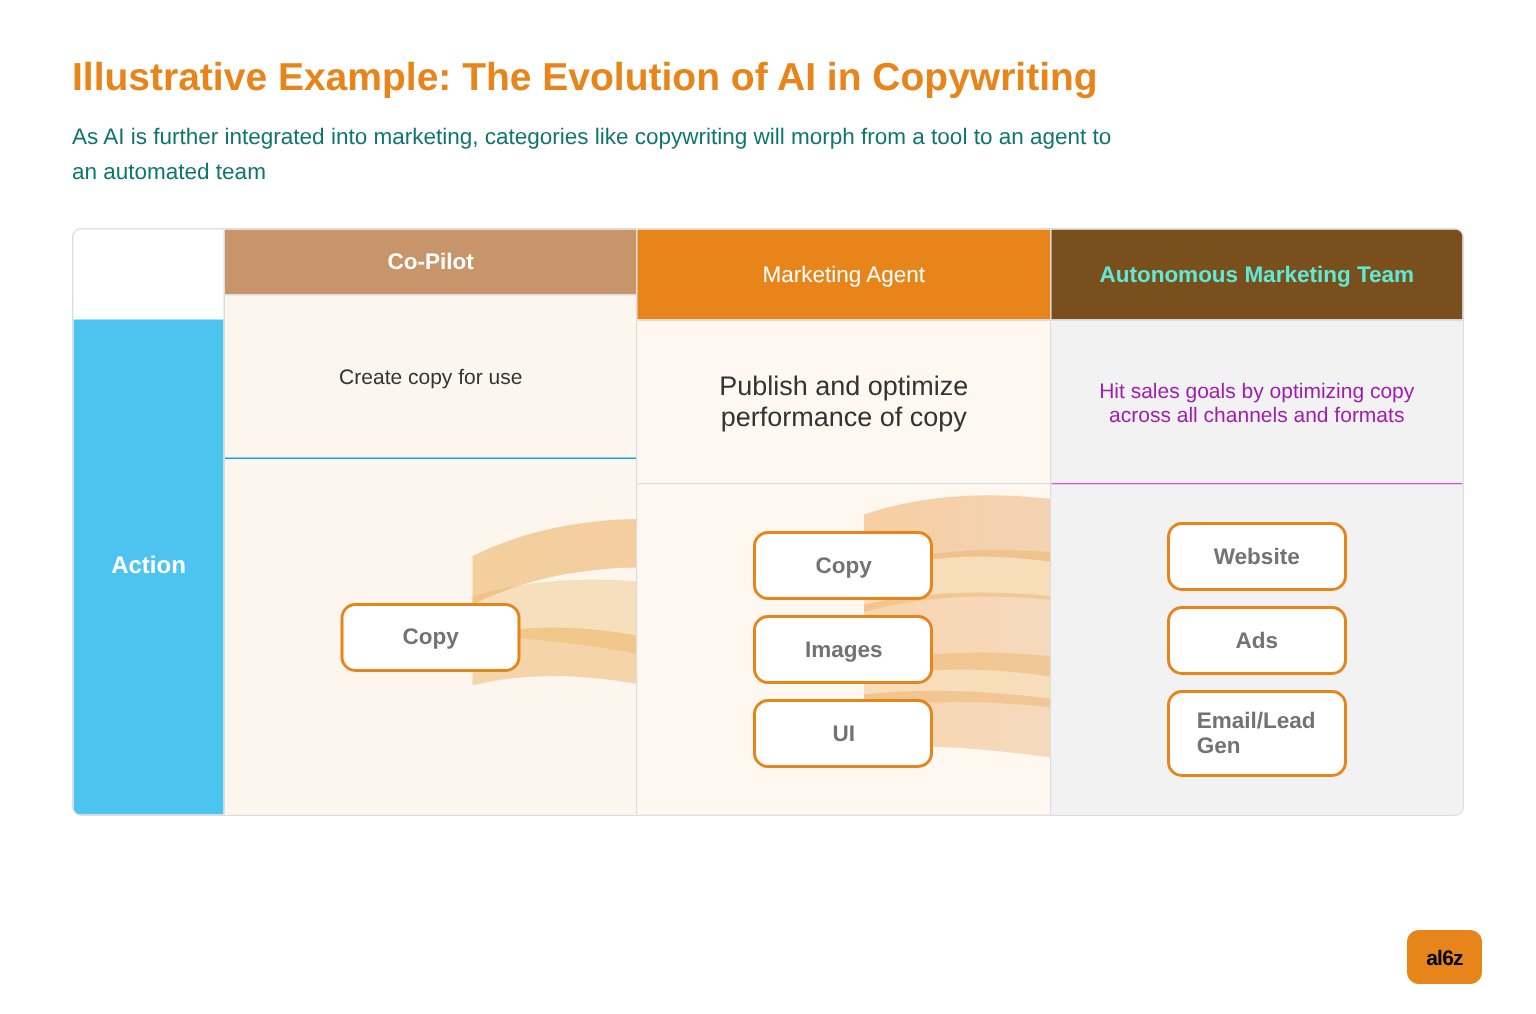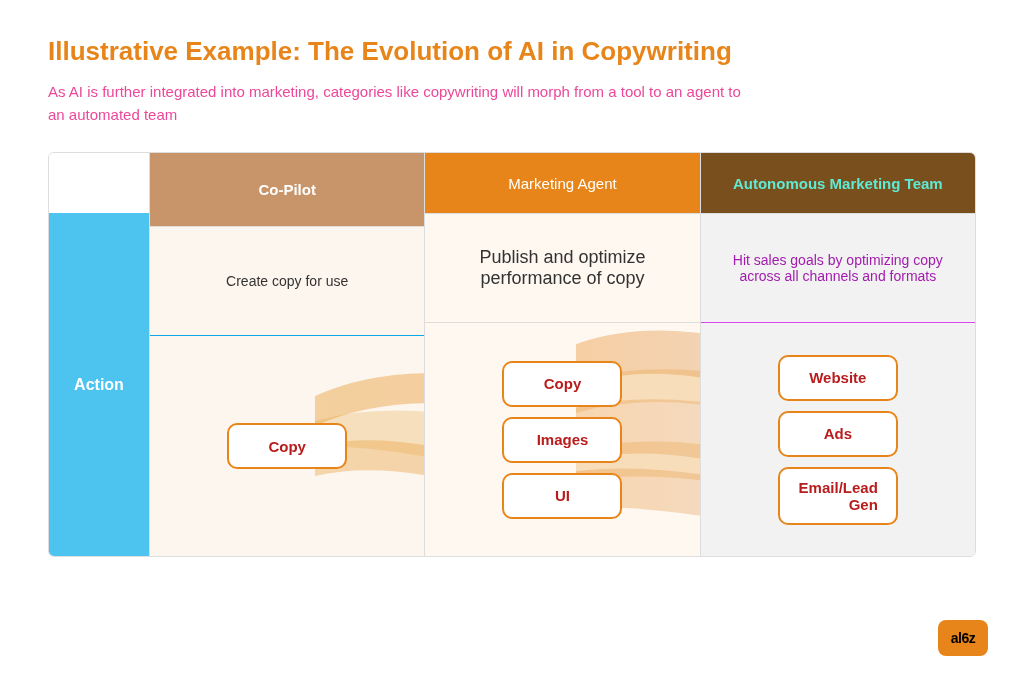--- a/index.html
+++ b/index.html
@@ -20,38 +20,38 @@
       padding: 36px 48px 36px 48px;
       position: relative;
     }
     .title {
       color: #E8851A;
       font-size: 26px;
       font-weight: 800;
       margin-bottom: 14px;
     }
     .subtitle {
-      color: #ec4899;
+      color: #0f766e;
       font-size: 15px;
       line-height: 1.5;
       margin-bottom: 26px;
       max-width: 700px;
     }
     
     .card {
       border: 2px solid #E8851A;
       border-radius: 10px;
       background: #fff;
       font-weight: 700;
       font-size: 15px;
-      color: #b91c1c;
+      color: #737373;
       display: flex;
       align-items: center;
       justify-content: center;
-      text-align: right;
+      text-align: left;
       padding: 10px 18px;
       min-width: 100px;
     }
     .cards-stack {
       display: flex;
       flex-direction: column;
       gap: 10px;
       align-items: center;
       width: 100%;
     }
@@ -113,21 +113,21 @@
   <div style="display:flex; width:100%; border-radius:6px; overflow:hidden; border:1px solid #ddd; flex:1;">
 
     <div class="label-rows">
       <div class="lrow-header"></div>
       <div class="lrow-action">Action</div>
     </div>
 
     <div style="display:flex; flex:1; flex-direction:row;">
 
       <div style="flex:1; display:flex; flex-direction:column; border-left:1px solid #ddd;">
-        <div style="background:#C8956A; color:#fff; font-weight:700; font-size:15px; height:73px; display:flex; align-items:center; justify-content:center; text-align:center; padding:0 12px;">Co-Pilot</div>
+        <div style="background:#C8956A; color:#fff; font-weight:700; font-size:15px; height:43px; display:flex; align-items:center; justify-content:center; text-align:center; padding:0 12px;">Co-Pilot</div>
         <div style="background:#fdf6ee; min-height:110px; display:flex; align-items:center; justify-content:center; text-align:center; font-size:14px; color:#333; padding:18px 14px; border-top:1px solid #ddd; border-bottom:1px solid #0ea5e9;">Create copy for use</div>
         <div style="background:#fdf6ee; flex:1; display:flex; align-items:center; justify-content:center; padding:20px 14px; position:relative; min-height:220px; overflow:hidden;">
 
           <svg style="position:absolute;top:0;left:60%;right:0;bottom:0;width:80%;height:100%;pointer-events:none;overflow:visible;" viewBox="0 0 200 220" preserveAspectRatio="none">
             <defs>
               <linearGradient id="rib1" x1="0%" y1="0%" x2="100%" y2="0%">
                 <stop offset="0%" style="stop-color:#E8A84A;stop-opacity:0.7"></stop>
                 <stop offset="100%" style="stop-color:#E8851A;stop-opacity:0.5"></stop>
               </linearGradient>
             </defs>

